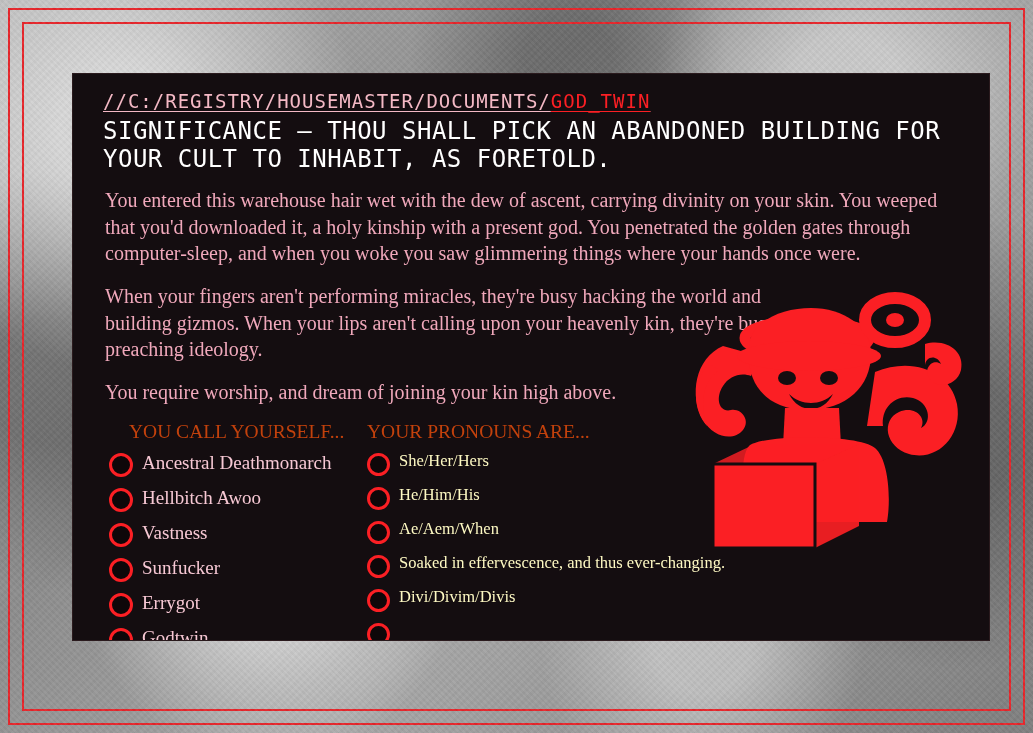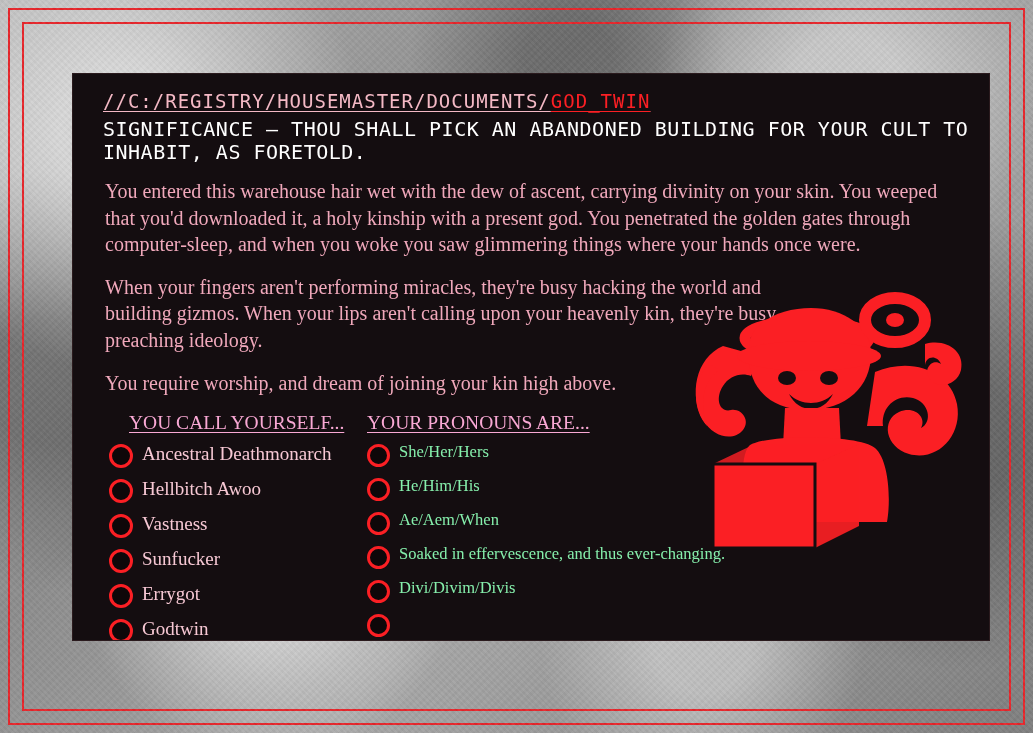--- a/index.html
+++ b/index.html
@@ -86,21 +86,21 @@
     margin: 0 0 6px 12px;
   }
   .breadcrumb .leaf {
     color: #fb1f24;
     text-decoration: underline;
   }
 
   
   .heading {
     font-family: "DejaVu Sans Mono", monospace;
-    font-size: 20px;
+    font-size: 24px;
     line-height: 1.15;
     letter-spacing: 0.5px;
     color: #ffffff;
     margin: 0 0 14px 12px;
     max-width: 870px;
     text-transform: uppercase;
   }
 
   
   .para {
@@ -119,22 +119,21 @@
     display: flex;
     margin-left: 18px;
     margin-top: 8px;
   }
   .col-names { width: 258px; }
   .col-pron  { width: 560px; }
 
   .col-title {
     font-family: "Liberation Serif", serif;
     font-size: 19.5px;
-    color: #f9a8d4;
-    text-decoration: underline;
+    color: #c2410c;
     text-underline-offset: 3px;
     margin-bottom: 10px;
     display: inline-block;
   }
   .col-names .col-title { margin-left: 20px; }
 
   .opt {
     display: flex;
     align-items: flex-start;
     margin-bottom: 8px;
@@ -151,21 +150,21 @@
   }
   .col-names .opt { margin-bottom: 11px; }
   .col-names .radio { width: 18px; height: 18px; }
   .col-names .opt-label {
     font-size: 19px;
     color: #f7c8d4;
   }
   .col-pron .opt { margin-bottom: 11px; }
   .col-pron .opt-label {
     font-size: 16.5px;
-    color: #86efac;
+    color: #fef9c3;
   }
   .opt-label { font-family: "Liberation Serif", serif; line-height: 1; }
 
   
   #figure {
     position: absolute;
     right: 10px;
     top: 212px;
     width: 290px;
     height: 285px;

